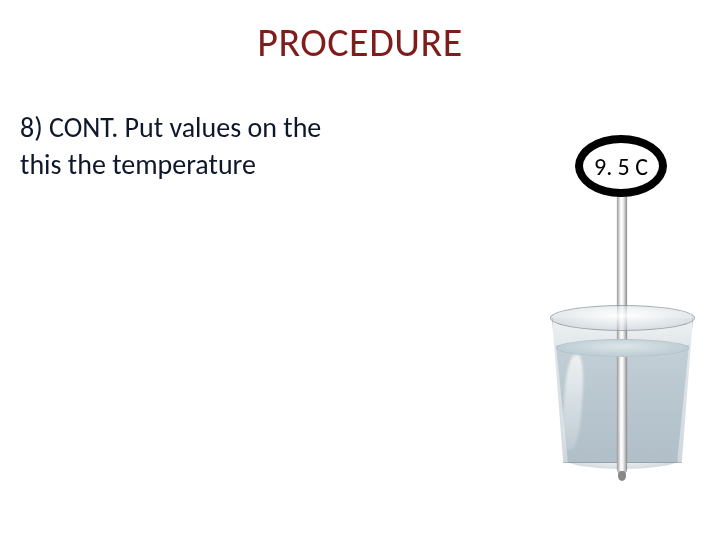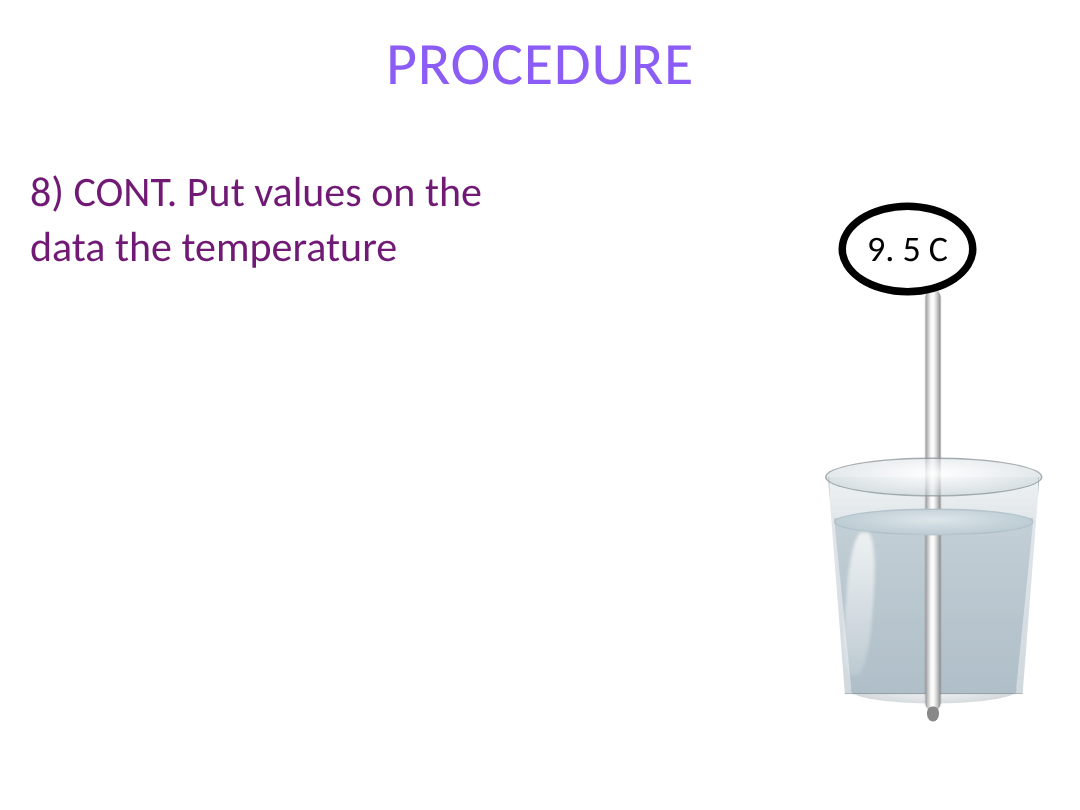--- a/index.html
+++ b/index.html
@@ -8,50 +8,50 @@
       height: 540px;
       background: #fff;
       font-family: Calibri, Arial, sans-serif;
       position: relative;
       overflow: hidden;
     }
     .title {
       text-align: center;
       font-size: 40px;
       font-weight: 400;
-      color: #8b5cf6;
+      color: #7f1d1d;
       margin-top: 18px;
       letter-spacing: 0.5px;
     }
     .body-text {
       position: absolute;
       left: 20px;
       top: 110px;
       width: 420px;
       font-size: 28px;
       line-height: 1.25;
-      color: #701a75;
+      color: #0f172a;
     }
     .body-text p {
       margin-bottom: 2px;
     }
     .figure {
       position: absolute;
       right: 35px;
       top: 135px;
       width: 150px;
       height: 340px;
     }
     .callout {
       position: absolute;
       top: 0;
-      left: 24px;
+      left: 40px;
       width: 92px;
       height: 62px;
-      border: 5px solid #000000;
+      border: 8px solid #000000;
       border-radius: 50%;
       display: flex;
       align-items: center;
       justify-content: center;
       background: #fff;
       font-size: 24px;
       color: #000;
       z-index: 3;
     }
     .therm-stem {
@@ -153,21 +153,21 @@
       filter: blur(1px);
     }
   </style>
 </head>
 <body>
 
 <h1 class="title">PROCEDURE</h1>
 
 <div class="body-text">
   <p>8) CONT.  Put values on the</p>
-  <p>data the temperature</p>
+  <p>this the temperature</p>
 </div>
 
 <div class="figure">
   <div class="callout">
     <span>9. 5 C</span>
   </div>
   <div class="therm-stem"></div>
   <div class="therm-tip"></div>
   <div class="cup">
     <div class="cup-rim"></div>

